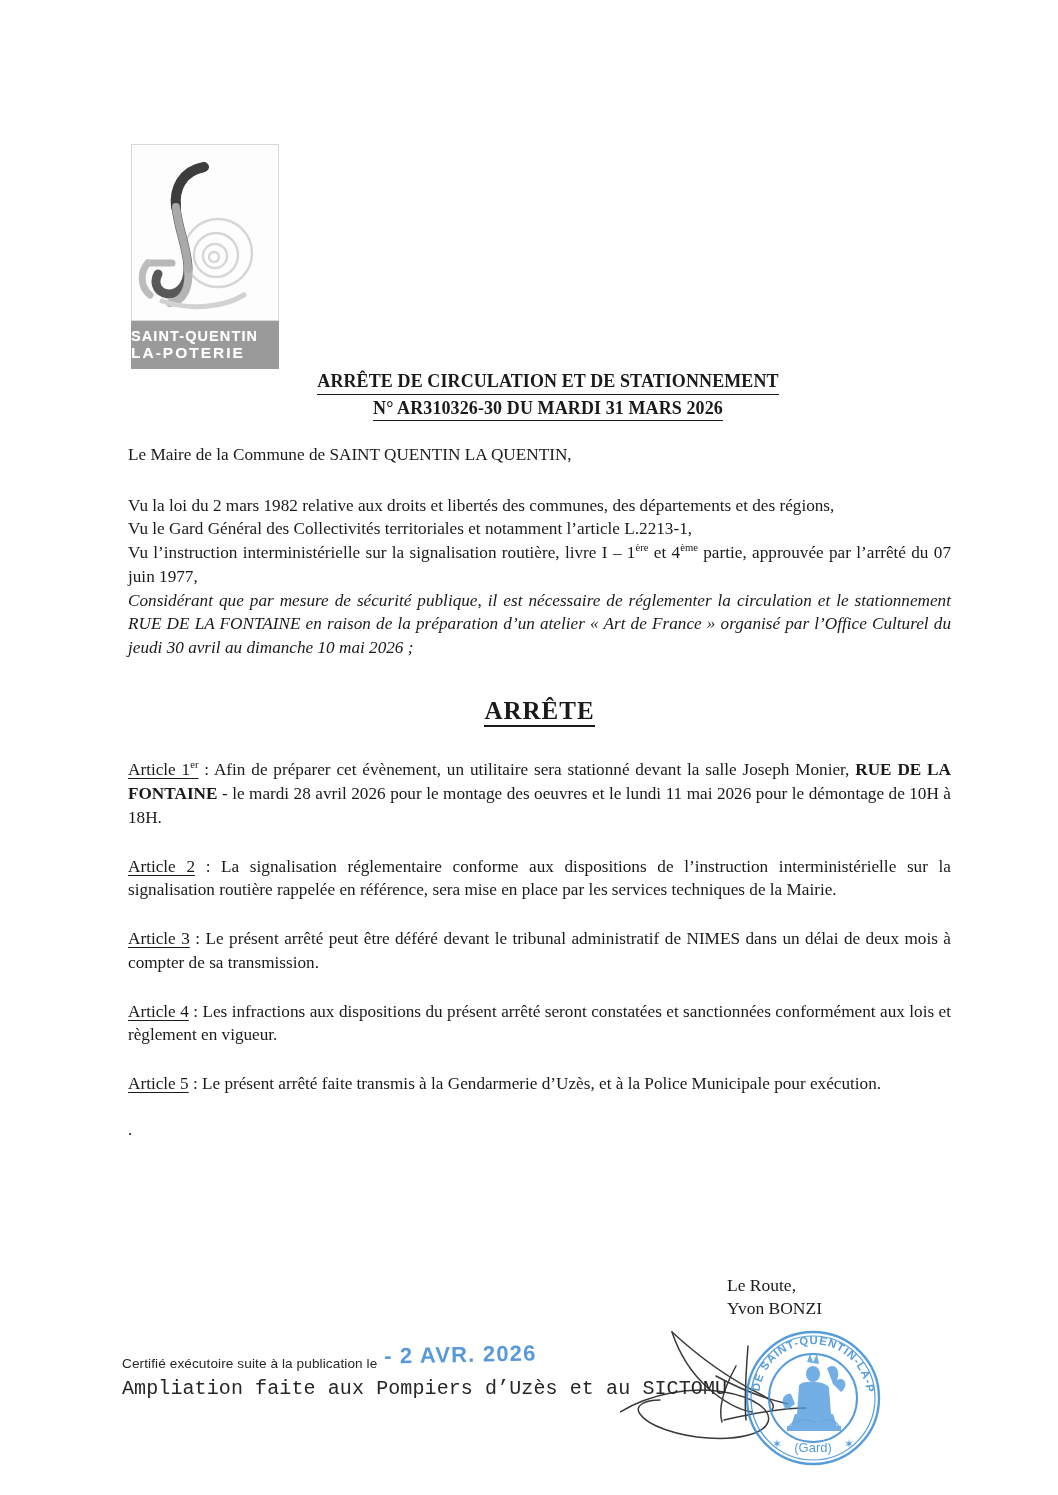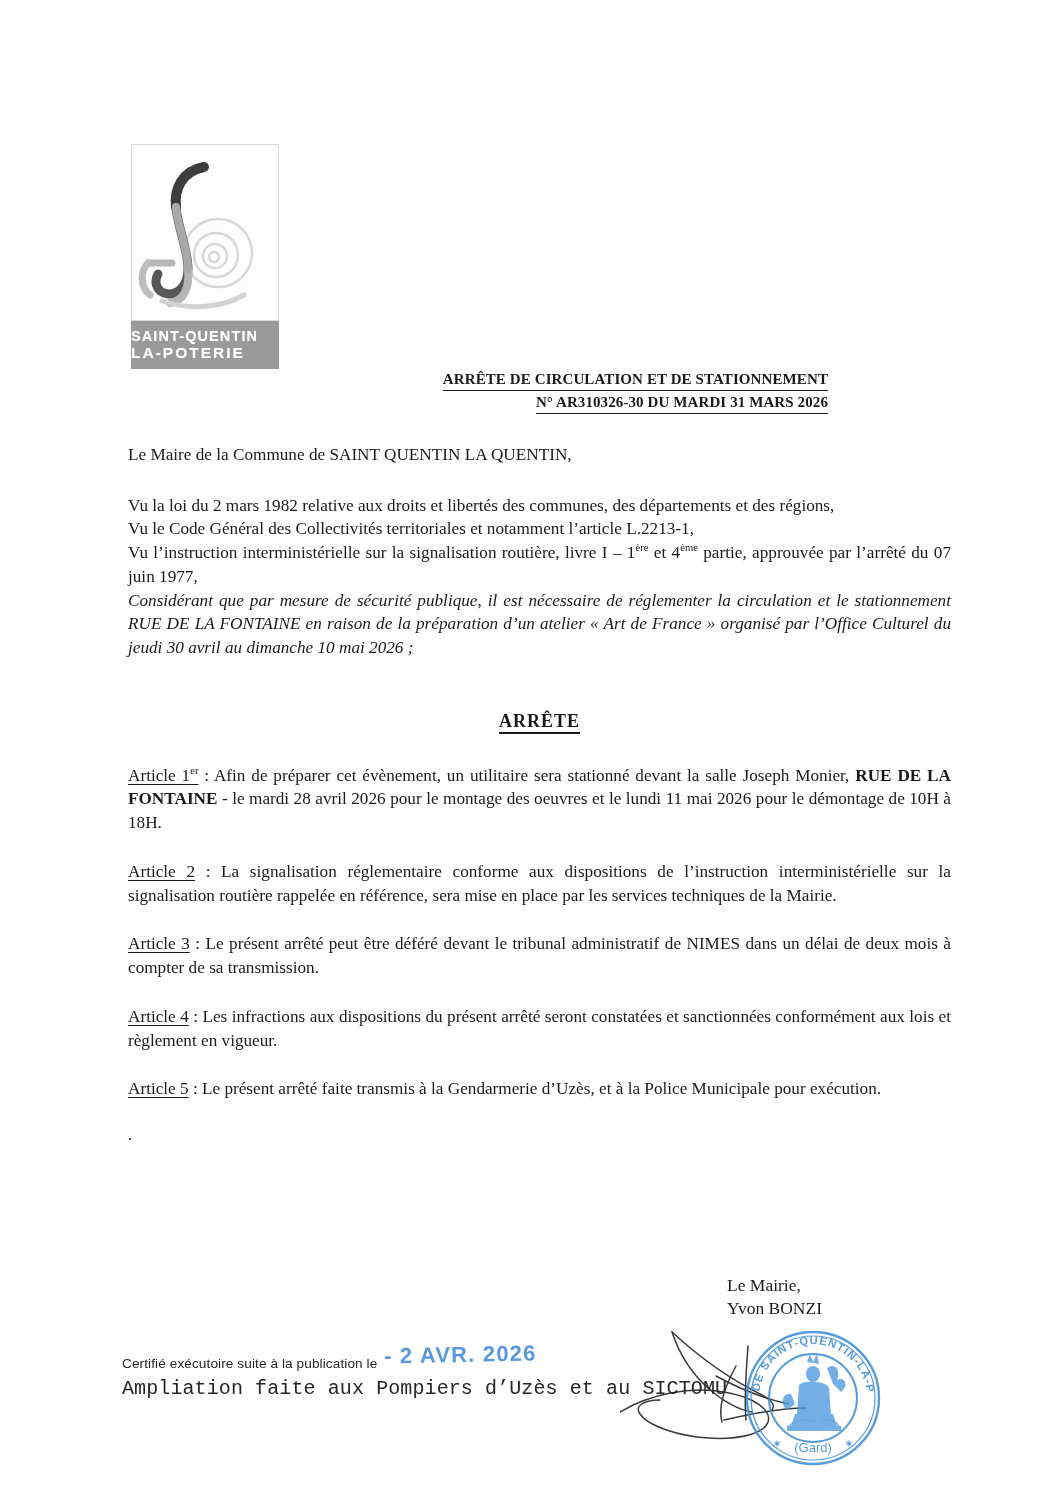--- a/index.html
+++ b/index.html
@@ -66,23 +66,23 @@
   }
   .logo-banner .l1 { font-size: 14.5px; }
   .logo-banner .l2 { font-size: 15.5px; letter-spacing: 2.0px; }
 
   
   .doc-title {
     position: absolute;
     left: 268px;
     top: 370px;
     width: 560px;
-    text-align: right;
+    text-align: center;
     font-weight: bold;
-    font-size: 15px;
+    font-size: 18px;
     line-height: 1.26;
     letter-spacing: .1px;
   }
   .doc-title .tl {
     display: inline-block;
     border-bottom: 1.6px solid #1a1a1a;
     padding-bottom: 1px;
   }
   .doc-title .tl-2 { margin-top: 2px; }
 
@@ -100,24 +100,24 @@
   .spacer-lg { height: 27px; }
 
   .vu-list .p { text-align: justify; }
   .considerant {
     font-style: italic;
     text-align: justify;
   }
 
   
   .arrete-head {
-    margin: 49px 0 30px 0;
+    margin: 34px 0 30px 0;
     text-align: center;
     font-weight: bold;
-    font-size: 18px;
+    font-size: 25px;
     letter-spacing: 1px;
   }
   .arrete-head span {
     border-bottom: 2px solid #1a1a1a;
     padding-bottom: 1px;
   }
 
   
   .article { margin: 11px 0 25px 0; text-align: justify; }
   .article:last-child { margin-bottom: 0; }
@@ -236,21 +236,21 @@
   </div>
 
   <div class="body-col">
 
     <p class="p nojust">Le Maire de la Commune de SAINT QUENTIN LA QUENTIN,</p>
 
     <div class="spacer-lg"></div>
 
     <div class="vu-list">
       <p class="p">Vu la loi du 2 mars 1982 relative aux droits et libertés des communes, des départements et des régions,</p>
-      <p class="p nojust">Vu le Code Général des Collectivités territoriales et notamment l’article L.2213-1,</p>
+      <p class="p nojust">Vu le Gard Général des Collectivités territoriales et notamment l’article L.2213-1,</p>
       <p class="p"><span>Vu l’instruction interministérielle sur la signalisation routière, livre I – 1</span><span class="sup-plain">ère</span><span> et 4</span><span class="sup-plain">ème</span><span> partie, approuvée par l’arrêté du 07 juin 1977,</span></p>
     </div>
 
     <p class="p considerant">Considérant que par mesure de sécurité publique, il est nécessaire de réglementer la circulation et le stationnement RUE DE LA FONTAINE en raison de la préparation d’un atelier « Art de France » organisé par l’Office Culturel du jeudi 30 avril au dimanche 10 mai 2026 ;</p>
 
     <div class="arrete-head">
       <span>ARRÊTE</span>
     </div>
 
     <div>
@@ -263,21 +263,21 @@
 
       <p class="article"><span class="art-label">Article 4</span><span> : Les infractions aux dispositions du présent arrêté seront constatées et sanctionnées conformément aux lois et règlement en vigueur.</span></p>
 
       <p class="article"><span class="art-label">Article 5</span><span> : Le présent arrêté faite transmis à la Gendarmerie d’Uzès, et à la Police Municipale pour exécution.</span></p>
 
       <div class="stray-dot">.</div>
     </div>
   </div>
 
   <div class="signature-block">
-    <div>Le Mairie,</div>
+    <div>Le Route,</div>
     <div>Yvon BONZI</div>
   </div>
 
   <svg class="signature-scribble" viewBox="0 0 270 135" aria-hidden="true">
     <g fill="none" stroke="#3a3a3a" stroke-width="1.5" stroke-linecap="round">
       <path d="M52 16 C 78 40, 108 62, 140 78 C 150 83, 156 88, 152 94"></path>
       <path d="M52 16 C 58 34, 70 56, 88 72 C 104 86, 120 94, 132 96"></path>
       <path d="M128 30 C 126 56, 124 84, 126 104"></path>
       <path d="M0 96 C 30 78, 70 70, 104 76 C 134 81, 152 94, 148 106
                C 144 118, 118 124, 88 122 C 58 120, 28 110, 20 98

